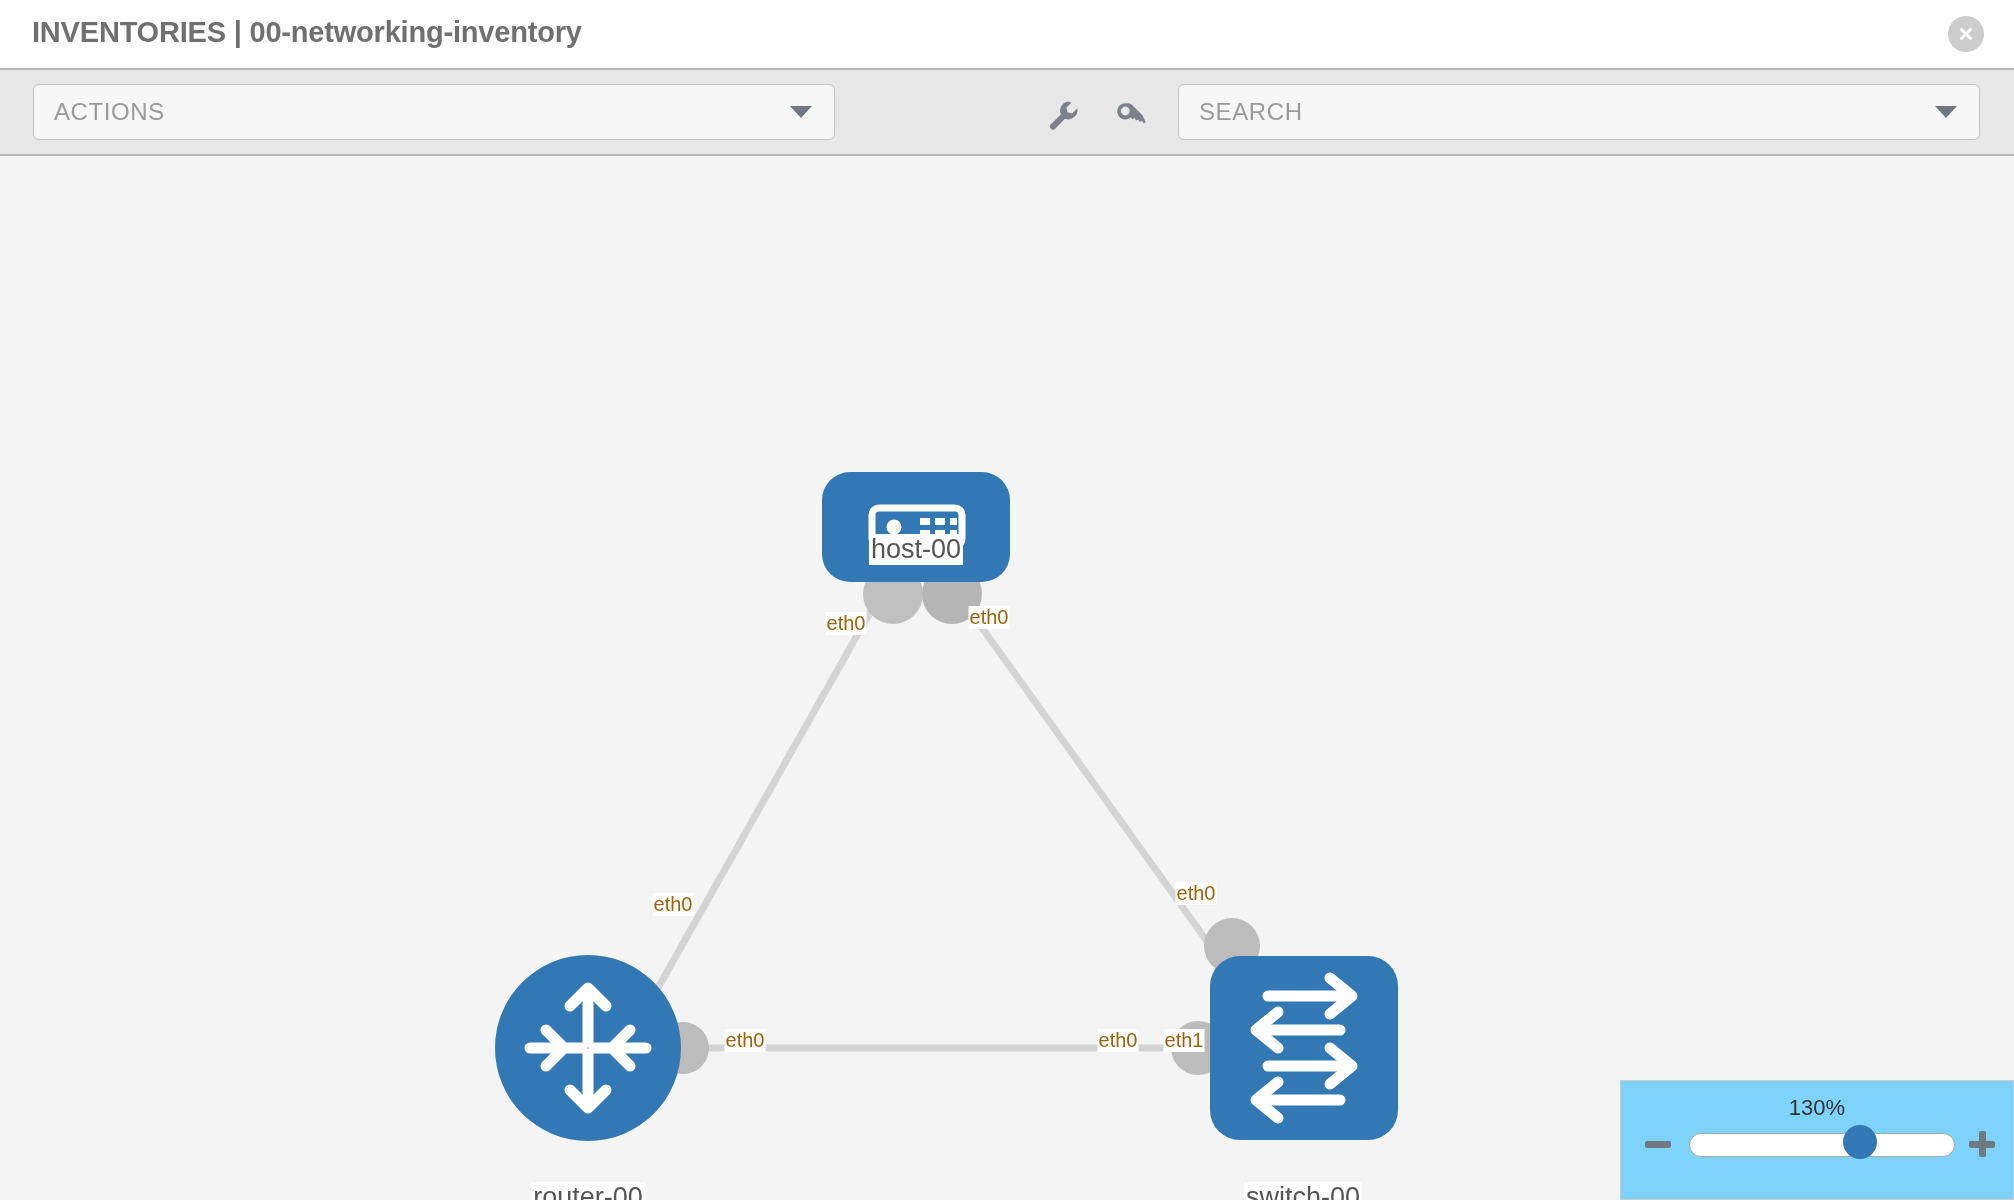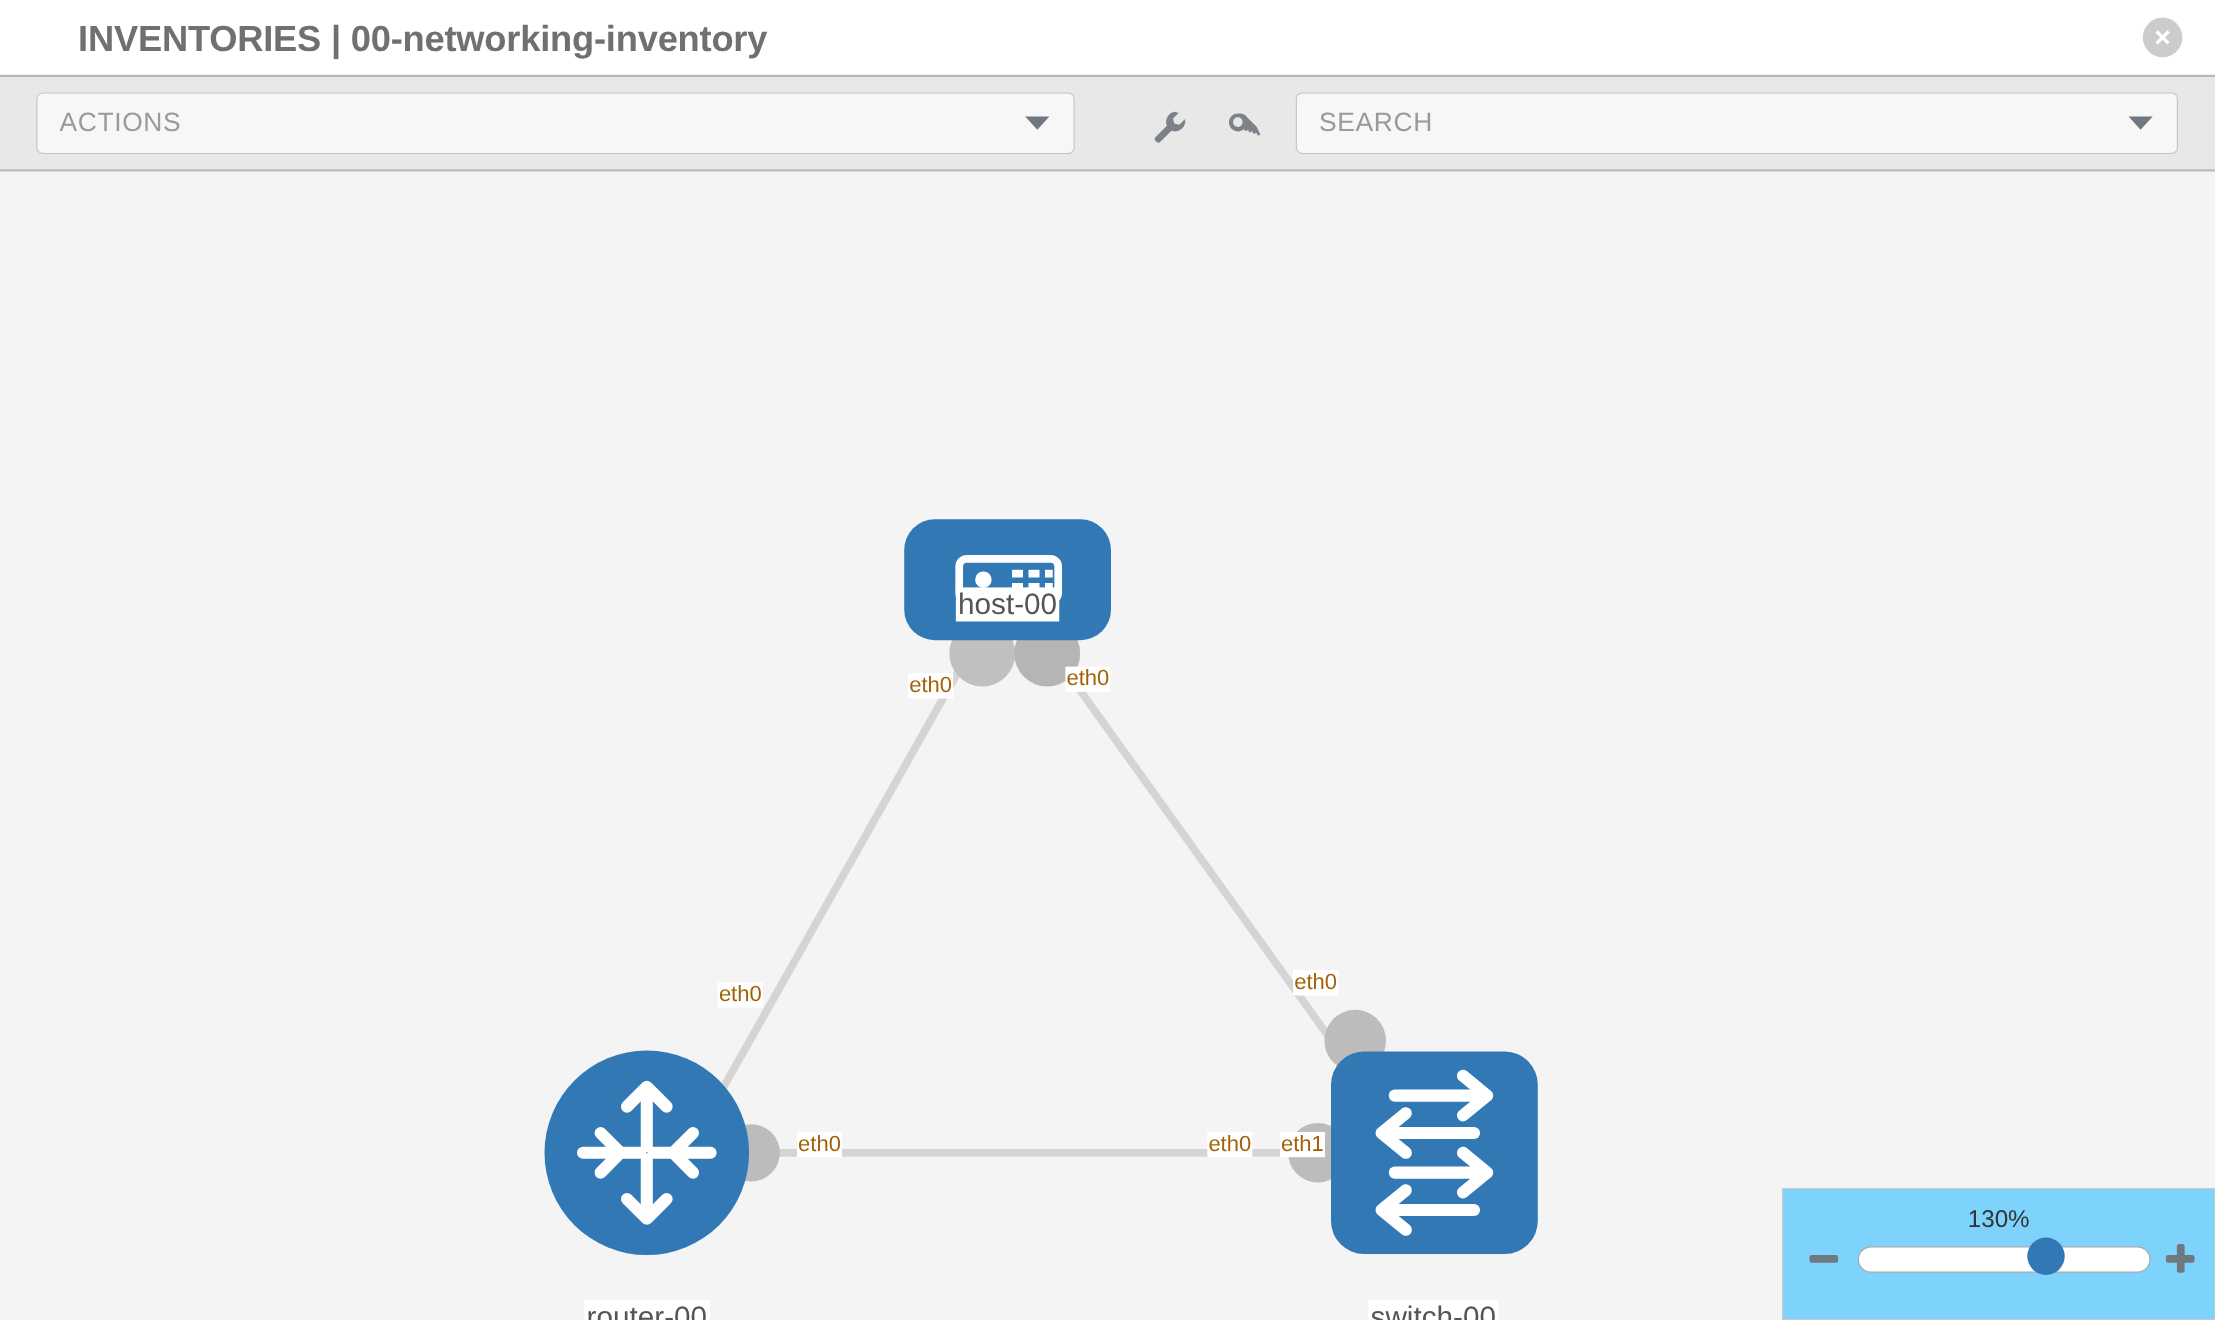--- a/index.html
+++ b/index.html
@@ -22,26 +22,25 @@
     width: 2014px;
     height: 70px;
     background: #ffffff;
     border-bottom: 2px solid #b7b7b7;
     box-sizing: border-box;
   }
   .header-title {
     position: absolute;
     left: 32px;
     top: 16px;
-    font-size: 33px;
+    font-size: 29px;
     font-weight: bold;
     color: #707070;
     letter-spacing: -0.2px;
     white-space: nowrap;
-    margin-left: 39px;
   }
   .close-btn {
     position: absolute;
     right: 30px;
     top: 16px;
     width: 36px;
     height: 36px;
     border-radius: 50%;
     background: #cccccc;
     cursor: pointer;
@@ -62,21 +61,21 @@
     position: absolute;
     background: #f7f7f7;
     border: 1px solid #c3c3c3;
     border-radius: 6px;
     box-sizing: border-box;
     cursor: pointer;
   }
   #actions-select {
     left: 33px;
     top: 14px;
-    width: 944px;
+    width: 802px;
     height: 56px;
   }
   #search-select {
     left: 1178px;
     top: 14px;
     width: 802px;
     height: 56px;
   }
   .select-label {
     position: absolute;

